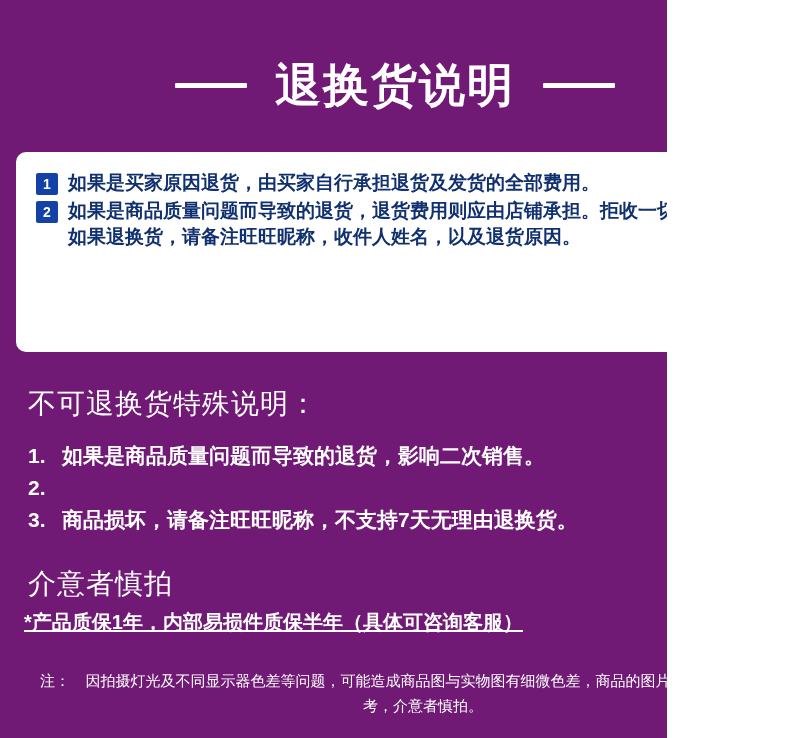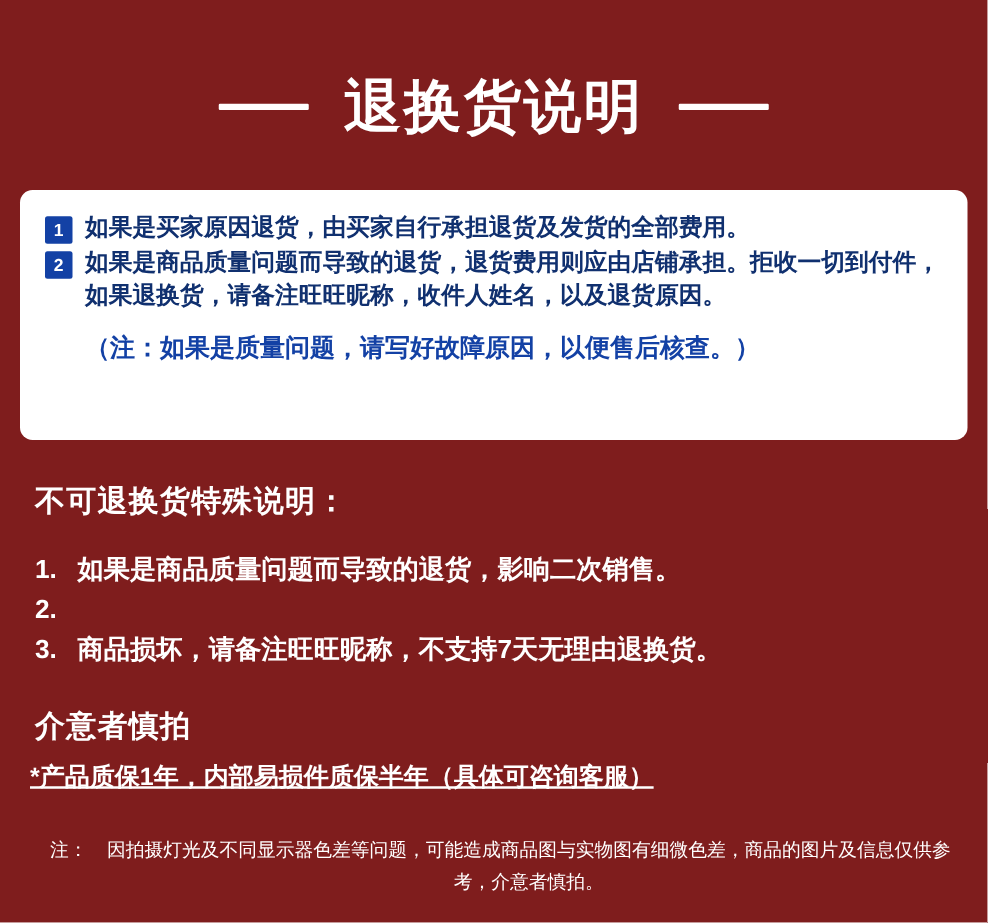--- a/index.html
+++ b/index.html
@@ -5,23 +5,23 @@
   html, body {
     margin: 0;
     padding: 0;
     background: #ffffff;
   }
   body {
     font-family: "Liberation Sans", "DejaVu Sans", sans-serif;
   }
   .page {
     position: relative;
-    width: 790px;
+    width: 667px;
     height: 738px;
-    background: #7f1d1d;
+    background: #701a75;
     overflow: hidden;
   }
 
   
   .title-row {
     position: absolute;
     top: 62px;
     left: 0;
     width: 790px;
     display: flex;
@@ -89,22 +89,22 @@
     color: #1341A5;
     font-size: 20px;
     font-weight: bold;
     line-height: 26px;
   }
 
   
   .section-heading {
     position: absolute;
     color: #ffffff;
-    font-size: 24px;
-    font-weight: bold;
+    font-size: 28px;
+    font-weight: normal;
     letter-spacing: 1px;
   }
   #special-heading { top: 385px; left: 28px; }
   #warranty-heading { top: 565px; left: 28px; }
 
   .ol-list {
     position: absolute;
     top: 440px;
     left: 28px;
     width: 740px;
@@ -175,21 +175,20 @@
     <div class="card-item">
       <span class="num-badge">1</span>
       <span class="card-text">如果是买家原因退货，由买家自行承担退货及发货的全部费用。</span>
     </div>
 
     <div class="card-item">
       <span class="num-badge">2</span>
       <span class="card-text">如果是商品质量问题而导致的退货，退货费用则应由店铺承担。拒收一切到付件，如果退换货，请备注旺旺昵称，收件人姓名，以及退货原因。</span>
     </div>
 
-    <div class="card-note">（注：如果是质量问题，请写好故障原因，以便售后核查。）</div>
   </div>
 
   <div class="section-heading" id="special-heading">不可退换货特殊说明：</div>
 
   <ul class="ol-list">
     <li>
       <span class="li-num">1.</span>
       <span>如果是商品质量问题而导致的退货，影响二次销售。</span>
     </li>
     <li>

